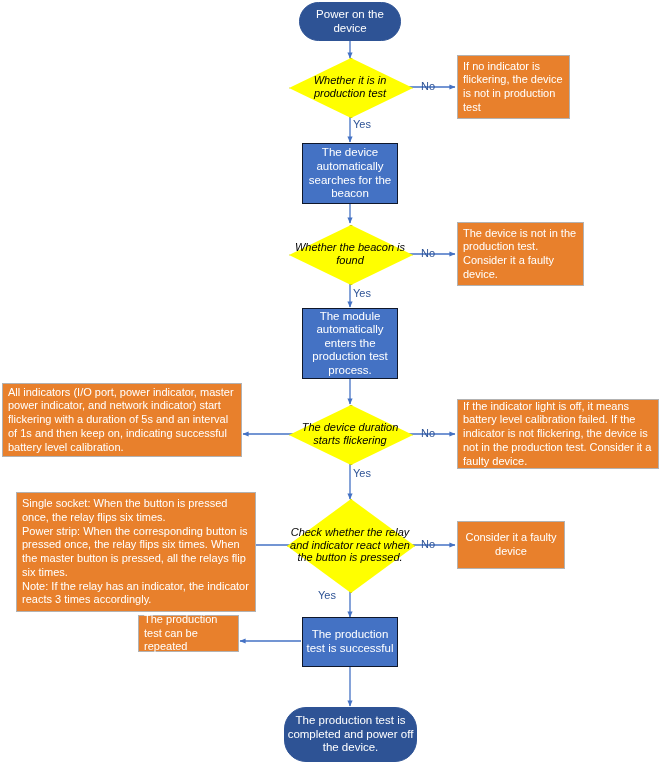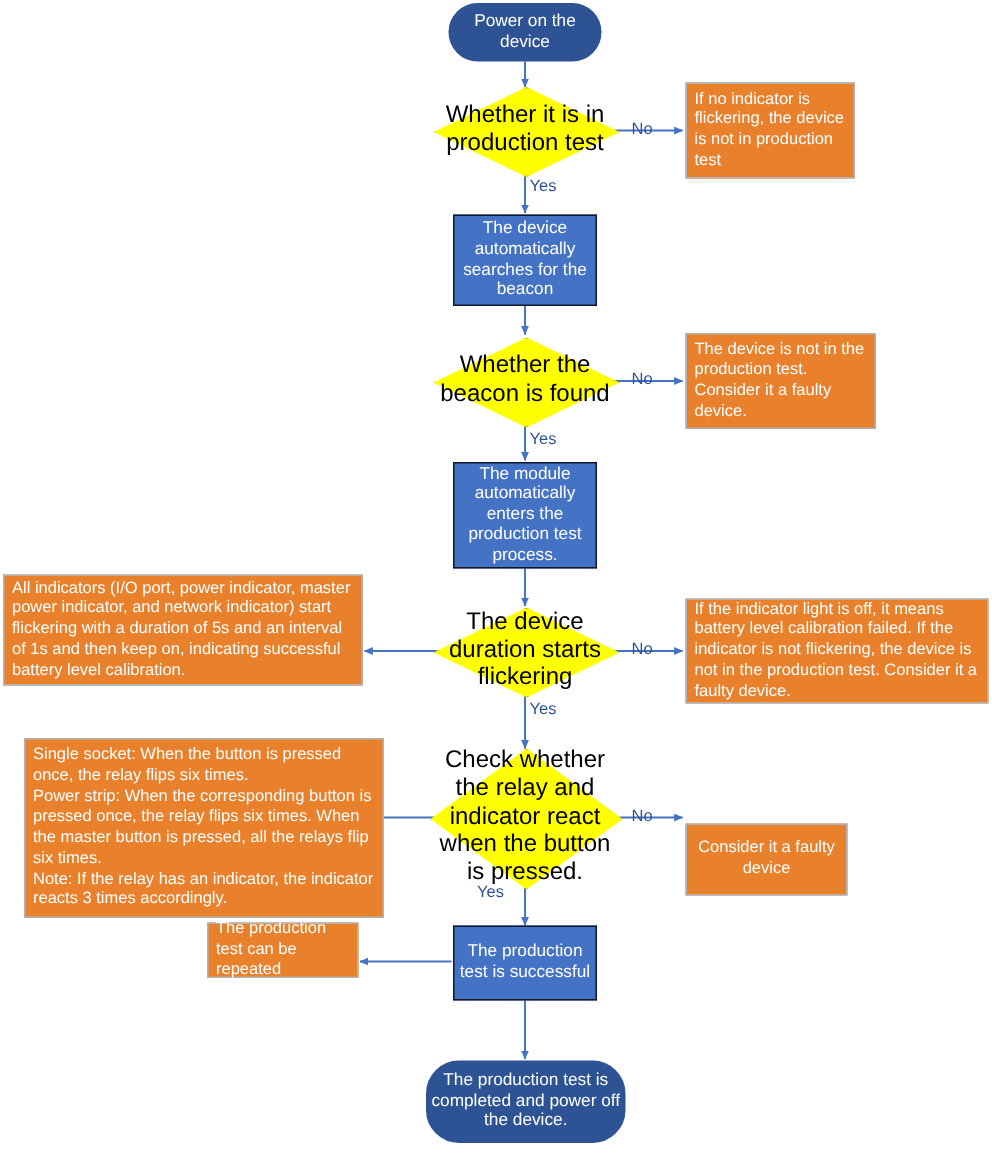--- a/index.html
+++ b/index.html
@@ -57,27 +57,27 @@
     border: 1px solid #b2b2b2;
     text-align: left;
     justify-content: flex-start;
     padding: 4px 5px;
     line-height: 1.25;
   }
   .note.centered {
     text-align: center;
     justify-content: center;
     padding: 4px 6px;
-    margin-top: 28px;
   }
   .decision {
     color: #000000;
-    font-size: 16px;
+    font-size: 11px;
     background: transparent;
     border: none;
+    font-style: italic;
   }
   .decision .dia {
     position: absolute;
     left: 0; top: 0;
     width: 100%;
     height: 100%;
     background: #FFFF00;
     border: 1px solid #c8c800;
     clip-path: polygon(50% 0%, 100% 50%, 50% 100%, 0% 50%);
     z-index: 0;

